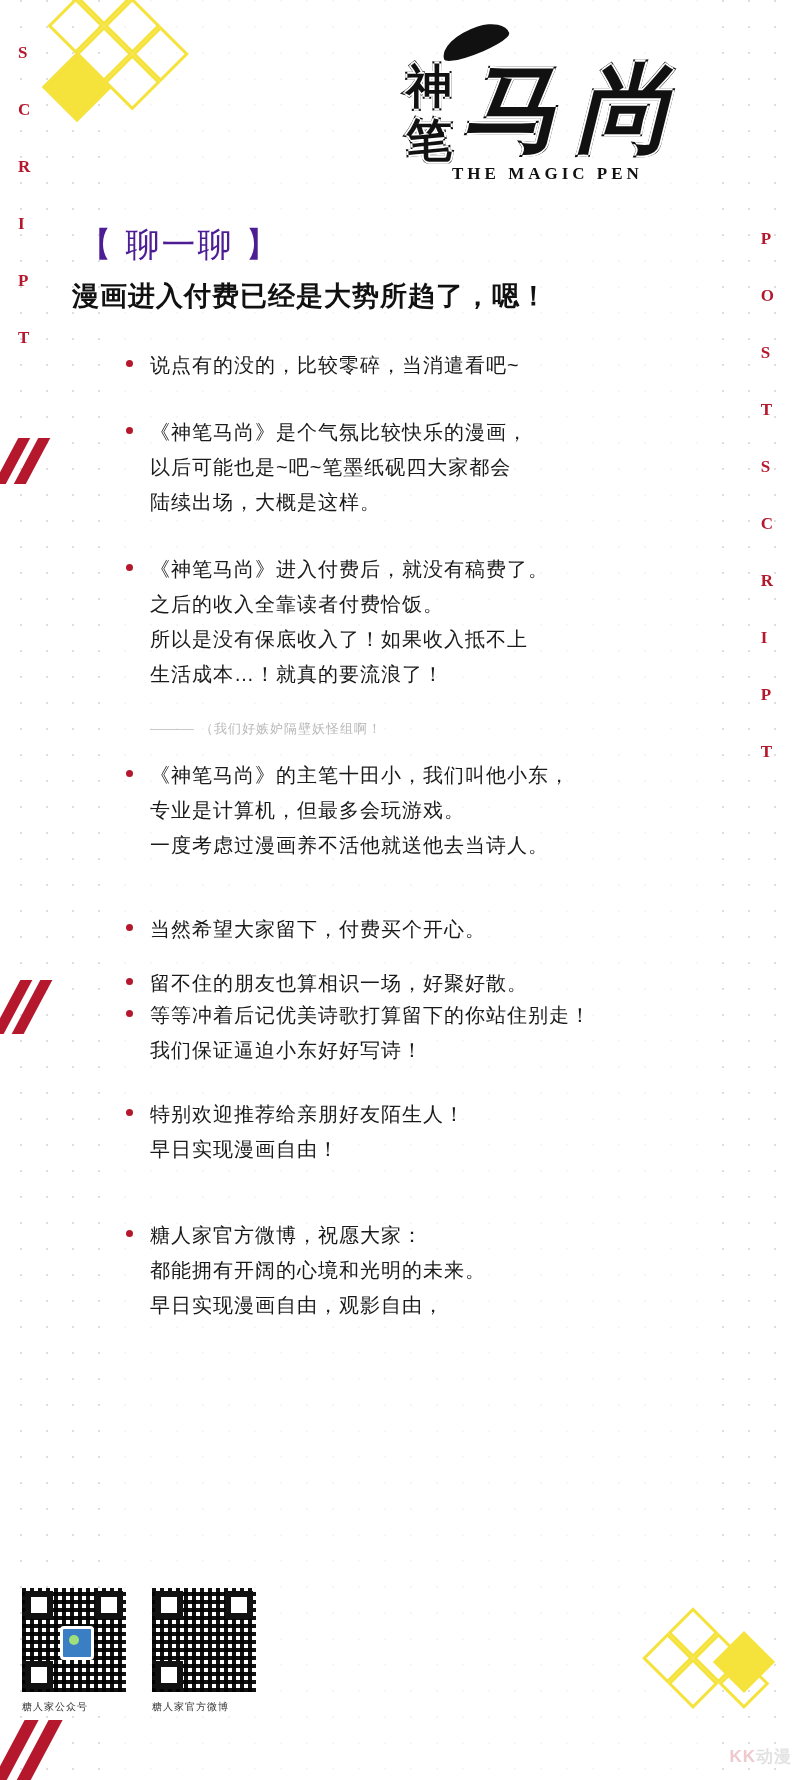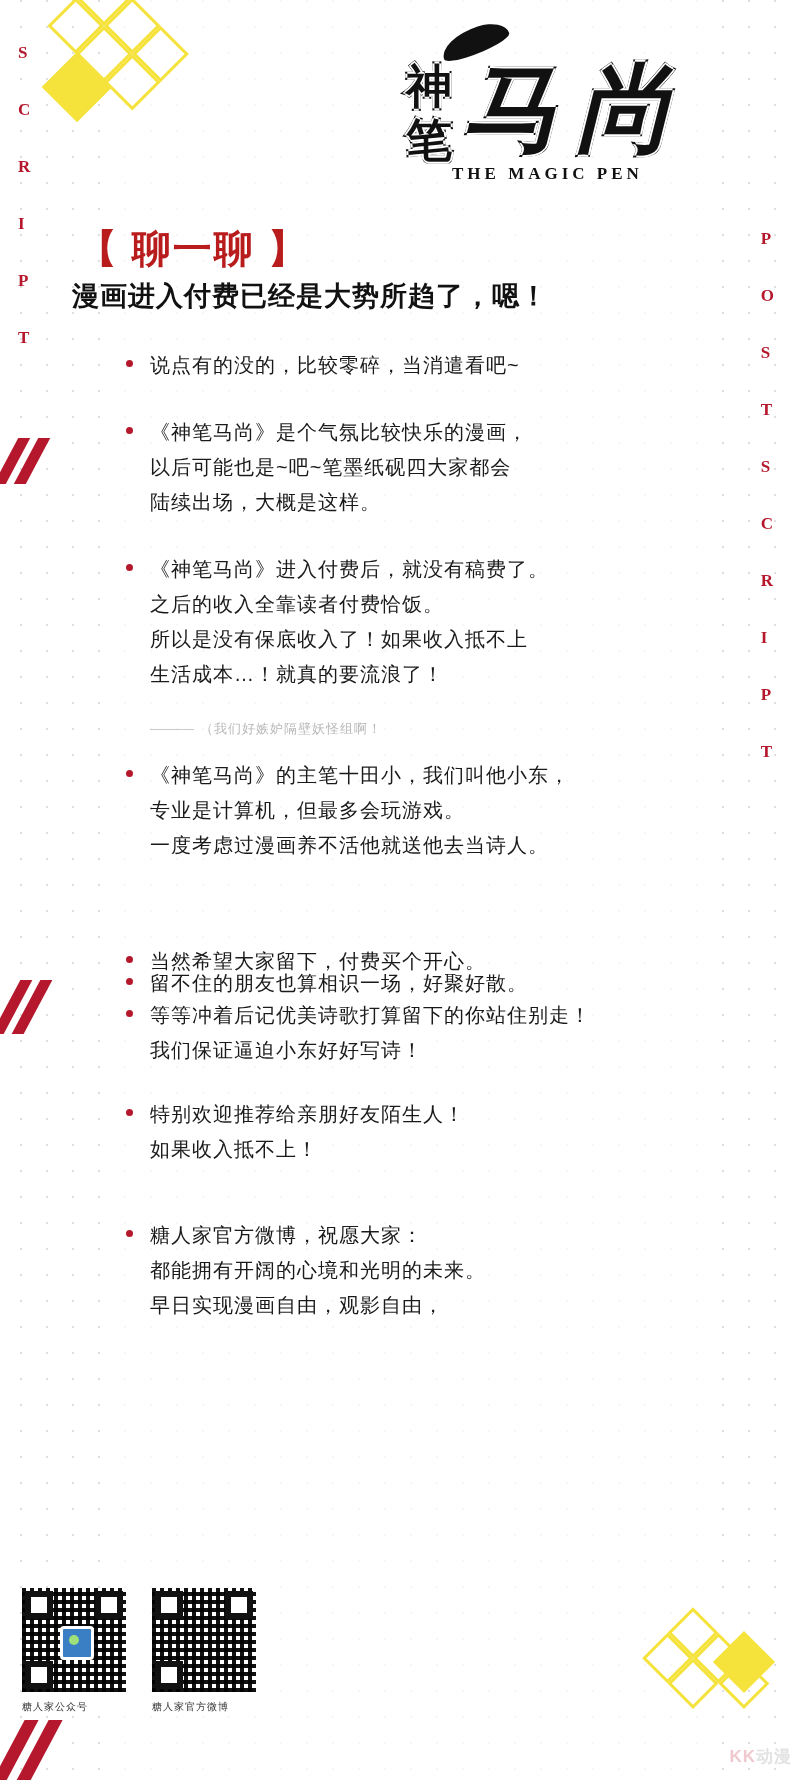--- a/index.html
+++ b/index.html
@@ -121,23 +121,23 @@
     letter-spacing: 4px;
     color: #111;
     white-space: nowrap;
   }
 
   
   .heading-red {
     position: absolute;
     left: 78px;
     top: 222px;
-    font-size: 39px;
-    font-weight: 700;
-    color: #b91c1c;
+    font-size: 34px;
+    font-weight: 400;
+    color: #4c1d95;
     letter-spacing: 2px;
     white-space: nowrap;
   }
   .heading-black {
     position: absolute;
     left: 72px;
     top: 278px;
     font-size: 27px;
     font-weight: 700;
     color: #111;
@@ -355,21 +355,21 @@
 
   <div class="block" style="top:758px;">
     <div class="bullet"></div>
     <div class="lines">
       <div class="line">《神笔马尚》的主笔十田小，我们叫他小东，</div>
       <div class="line">专业是计算机，但最多会玩游戏。</div>
       <div class="line">一度考虑过漫画养不活他就送他去当诗人。</div>
     </div>
   </div>
 
-  <div class="block" style="top:944px;">
+  <div class="block" style="top:912px;">
     <div class="bullet"></div>
     <div class="lines">
       <div class="line">当然希望大家留下，付费买个开心。</div>
     </div>
   </div>
 
   <div class="block" style="top:955px;margin-top:11px;">
     <div class="bullet"></div>
     <div class="lines">
       <div class="line">留不住的朋友也算相识一场，好聚好散。</div>
@@ -381,21 +381,21 @@
     <div class="lines">
       <div class="line">等等冲着后记优美诗歌打算留下的你站住别走！</div>
       <div class="line">我们保证逼迫小东好好写诗！</div>
     </div>
   </div>
 
   <div class="block" style="top:1097px;">
     <div class="bullet"></div>
     <div class="lines">
       <div class="line">特别欢迎推荐给亲朋好友陌生人！</div>
-      <div class="line">如果收入抵不上！</div>
+      <div class="line">早日实现漫画自由！</div>
     </div>
   </div>
 
   <div class="block" style="top:1218px;">
     <div class="bullet"></div>
     <div class="lines">
       <div class="line">糖人家官方微博，祝愿大家：</div>
       <div class="line">都能拥有开阔的心境和光明的未来。</div>
       <div class="line">早日实现漫画自由，观影自由，</div>
     </div>

